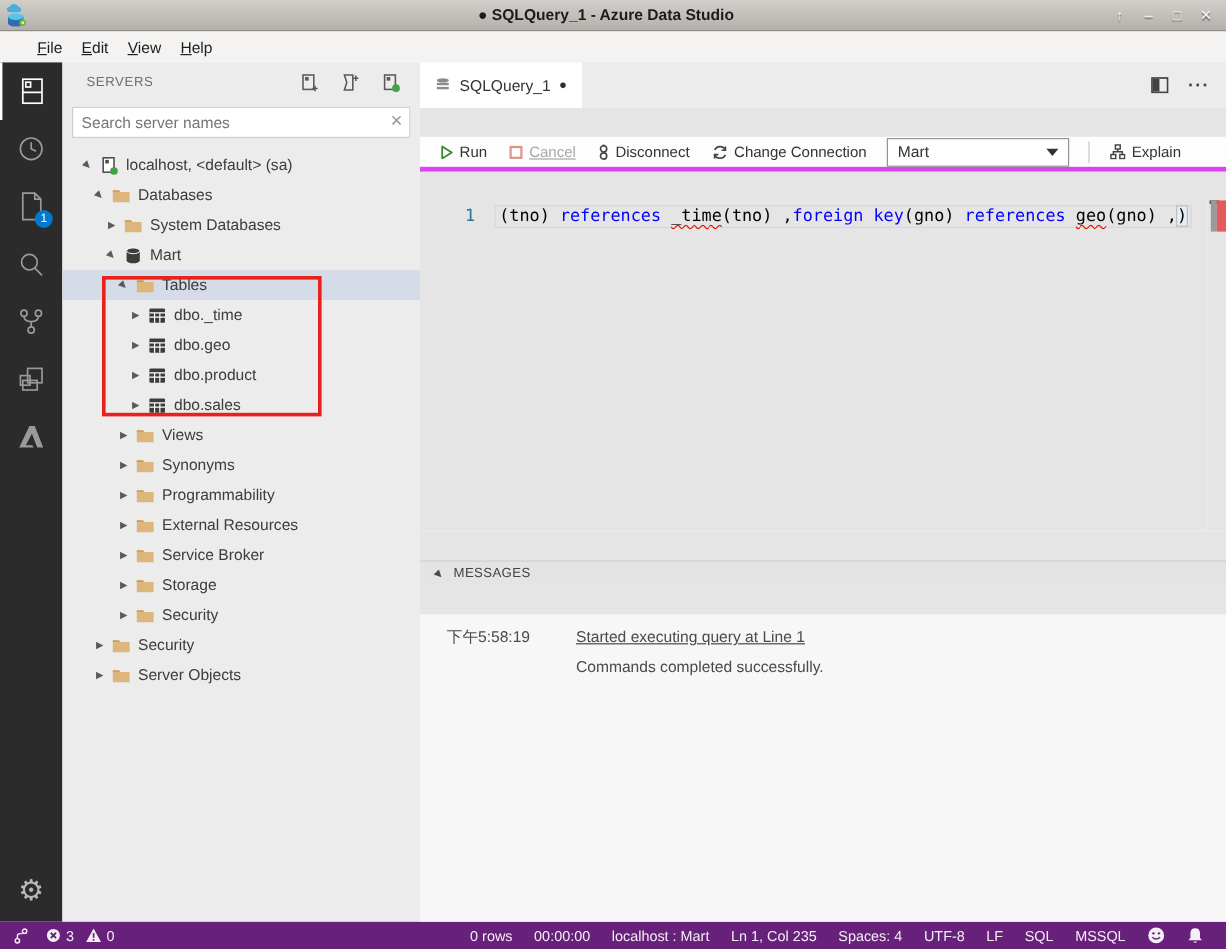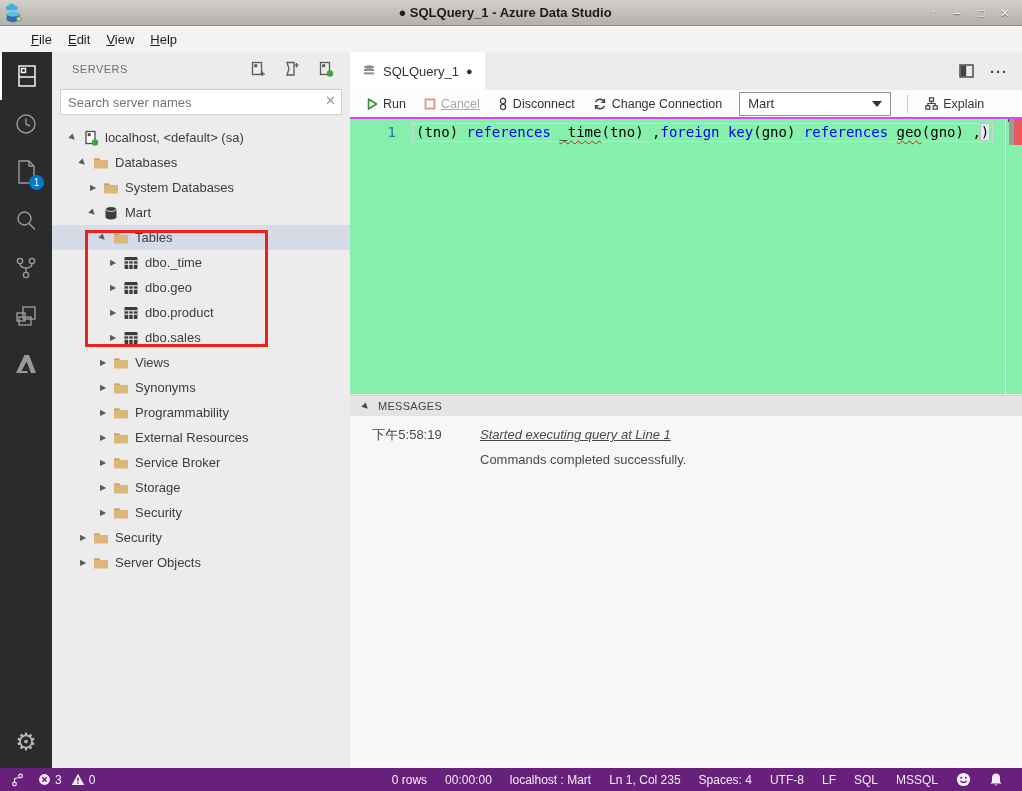--- a/index.html
+++ b/index.html
@@ -48,29 +48,29 @@
   .tree { flex:1; overflow:hidden; padding-top:4px; }
   .tree-row { height:25px; display:flex; align-items:center; cursor:default; }
   .tree-row.selected { background:#d5dbe7; }
   .twistie { width:16px; display:inline-flex; justify-content:center; font-size:8px; color:#5a5a5a; flex:none; }
   .twistie.expanded { transform:rotate(45deg); }
   .ticon { width:16px; height:16px; margin:0 6px 0 2px; flex:none; }
   .ticon svg { display:block; }
   .tlabel { font-size:13px; color:#3c3c3c; white-space:nowrap; }
 
   
-  .editor-region { flex:1; display:flex; flex-direction:column; background:#86efac; min-width:0; }
+  .editor-region { flex:1; display:flex; flex-direction:column; background:#e5e5e5; min-width:0;gap:24px; }
   .tabbar { height:38px; background:#ececec; display:flex; align-items:stretch; }
   .tab { background:#fff; display:flex; align-items:center; padding:0 12px; gap:7px; }
   .tab-label { font-size:13px; color:#333; }
   .tab-dirty { font-size:11px; color:#2f2f2f; }
   .tab-actions { margin-left:auto; display:flex; align-items:center; gap:16px; padding-right:14px; color:#424242; }
   .ellipsis { font-size:15px; font-weight:bold; letter-spacing:1px; color:#424242; }
 
-  .qtoolbar { height:29px; background:#fdfdfd; border-bottom:2px solid #d946ef; display:flex; align-items:center; padding-left:10px; gap:4px; }
+  .qtoolbar { height:29px; background:#fdfdfd; border-bottom:4px solid #d946ef; display:flex; align-items:center; padding-left:10px; gap:4px; }
   .qt-item { display:flex; align-items:center; gap:5px; padding:0 7px; font-size:12.5px; color:#333; height:100%; }
   .qt-item.disabled { color:#a8a8a8;text-decoration:underline; }
   .qt-sep { width:1px; height:18px; background:#c9c9c9; margin:0 6px; }
   .db-dropdown { width:152px; height:24px; border:1px solid #949494; background:#fff; display:flex; align-items:center;
     padding:0 8px; margin:0 6px; font-size:13px; color:#333; }
   .db-caret { margin-left:auto; width:0; height:0; border-left:5px solid transparent; border-right:5px solid transparent; border-top:6px solid #333; }
 
   .editor { height:276px; display:flex; position:relative; border-bottom:1px solid #ececec; }
   .gutter { width:62px; padding-top:5px; text-align:right; }
   .lineno { font-family:"DejaVu Sans Mono", monospace; font-size:14px; color:#237893; padding-right:16px; }
@@ -86,21 +86,21 @@
   .mm-slider { position:absolute; top:0; left:3px; width:5px; height:26px; background:#9a9a9a; }
   .mm-error { position:absolute; top:0; right:0; width:8px; height:26px; background:#e55b5b; }
 
   .msg-header { height:21px; background:#e4e4e4; border-top:1px solid #d0d0d0; display:flex; align-items:center; padding-left:8px; gap:4px; }
   .msg-header .twistie { color:#4a4a4a; }
   .msg-title { font-size:11px; color:#424242; letter-spacing:.3px; }
   .msg-body { flex:1; background:#f7f7f7; padding-top:6px; }
   .msg-row { display:flex; min-height:25px; align-items:center; }
   .msg-time { width:130px; text-align:center; padding-right:16px; font-size:13px; color:#4a4a4a; flex:none; }
   .msg-text { font-size:13px; color:#4a4a4a; }
-  .msg-text.link { text-decoration:underline;font-style:italic; }
+  .msg-text.link { text-decoration:underline; }
 
   
   .statusbar { height:23px; background:#68217A; color:#f4eef6; display:flex; align-items:center; font-size:12px; padding:0 10px 0 6px; }
   .st-left { display:flex; align-items:center; gap:4px; }
   .st-item { display:flex; align-items:center; gap:4px; padding:0 5px; }
   .st-right { margin-left:auto; display:flex; align-items:center; }
   .st-right .st-item { padding:0 9px; }
   .statusbar svg { display:block; }
 
   

